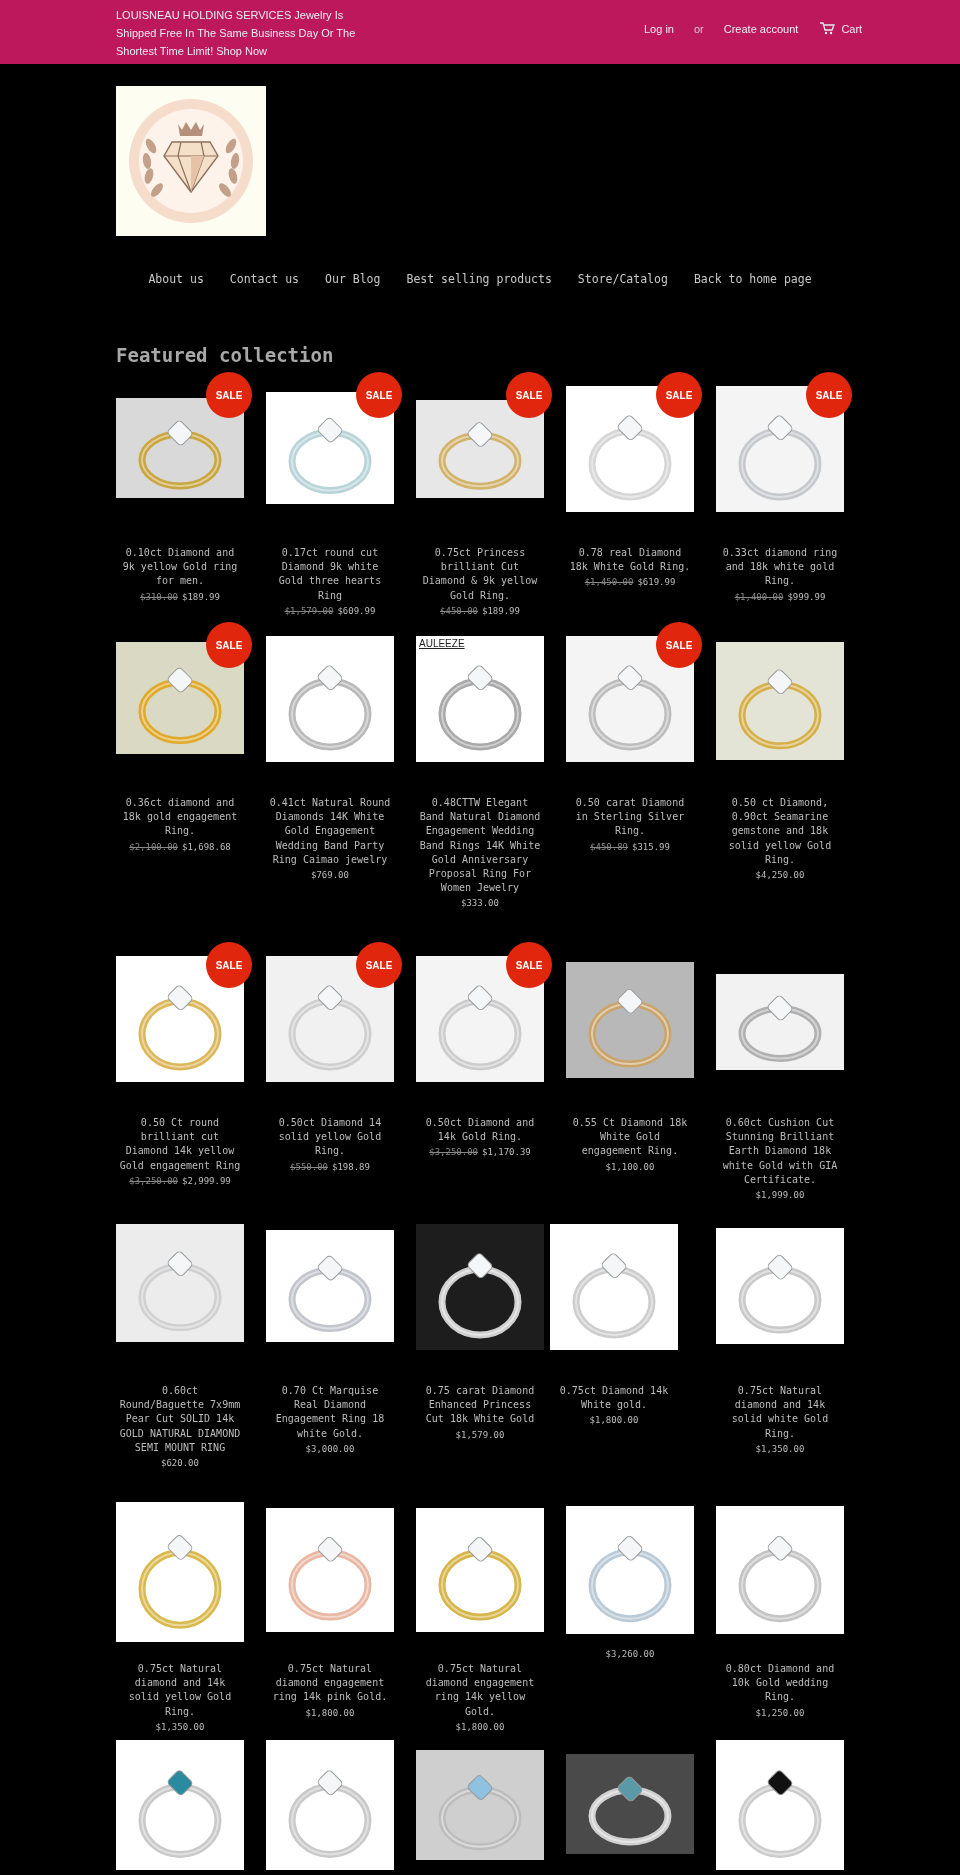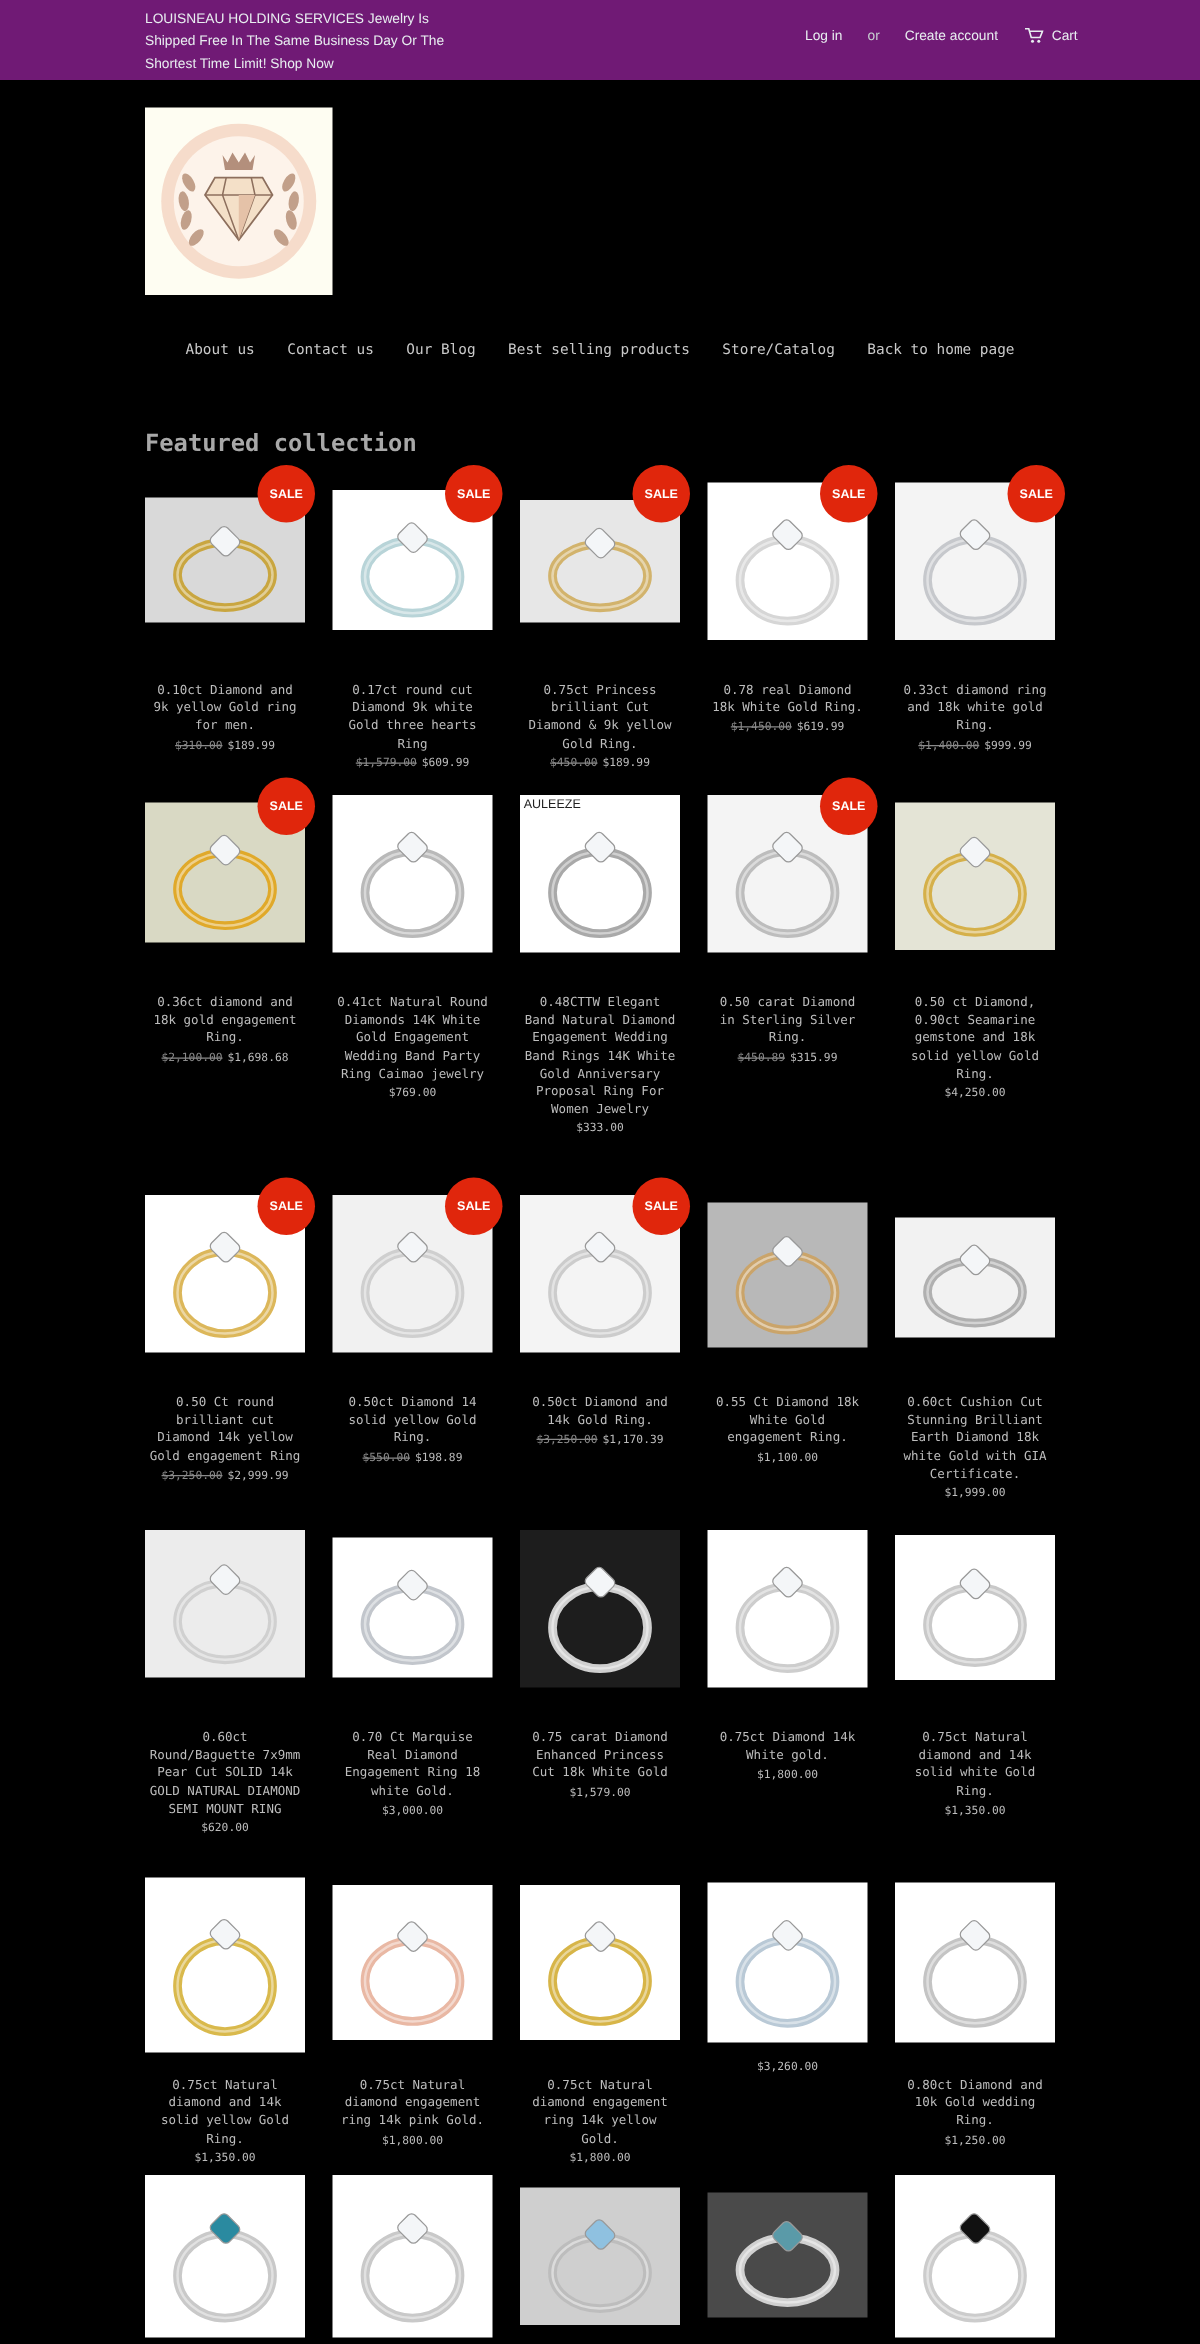--- a/index.html
+++ b/index.html
@@ -1,19 +1,19 @@
 <!DOCTYPE html>
 <html><head>
 <meta charset="utf-8">
 <style>
   * { box-sizing: border-box; margin: 0; padding: 0; }
   html, body { background: #000; width: 960px; }
   body { font-family: "Liberation Sans", sans-serif; color: #ddd; overflow: hidden; height: 1875px; }
 
-  .announce-bar { background: #701a75; height: 64px; position: relative; }
+  .announce-bar { background: #be185d; height: 64px; position: relative; }
   .announce-text { position: absolute; left: 116px; top: 6px; width: 240px; font-size: 11px; line-height: 18px; color: #e8eef0; }
   .account-links { position: absolute; left: 644px; top: 22px; font-size: 11px; color: #e8eef0; display: flex; align-items: center; }
   .account-links a { color: #e8eef0; text-decoration: none; }
   .account-links .or { margin: 0 20px; color: #c8d0d2; }
   .cart { display: flex; align-items: center; margin-left: 22px; }
   .cart svg { margin-right: 6px; }
 
   .logo { position: absolute; left: 116px; top: 86px; width: 150px; height: 150px; background: #fefdf2; }
 
   .nav { position: absolute; top: 272px; left: 0; width: 960px; display: flex; justify-content: center; gap: 0; font-family: "DejaVu Sans Mono", monospace; font-size: 11.5px; color: #bfbfbf; letter-spacing: 0px; }
@@ -165,21 +165,21 @@
       </div>
       <div class="title">0.41ct Natural Round Diamonds 14K White Gold Engagement Wedding Band Party Ring Caimao jewelry</div>
       <div class="price"><span>$769.00</span></div>
     </div>
     <div class="card" style="left: 300px; top: 250px;">
       <div class="imgbox" style="height: 150px; align-items: flex-start;">
         <div class="img" style="margin-top: 6px; height: 126px; background: rgb(255, 255, 255);"><svg width="128" height="126" viewBox="0 0 128 126">
             <ellipse cx="64" cy="78.12" rx="38" ry="32.76" fill="none" stroke="#a9a9a9" stroke-width="7"></ellipse>
             <ellipse cx="64" cy="78.12" rx="38" ry="32.76" fill="none" stroke="rgba(255,255,255,0.45)" stroke-width="2"></ellipse>
             <rect x="54" y="32.76" width="20" height="18" rx="4" fill="#f4f6f8" stroke="#999" stroke-width="1" transform="rotate(45 64 41.76)"></rect>
-          </svg><span style="position:absolute;left:3px;top:2px;font-size:10px;color:#222;font-family:'Liberation Sans',sans-serif;">AULEEZE</span></div>
+          </svg><span style="position:absolute;left:3px;top:2px;font-size:10px;color:#222;font-family:'Liberation Sans',sans-serif;text-decoration:underline;">AULEEZE</span></div>
       </div>
       <div class="title">0.48CTTW Elegant Band Natural Diamond Engagement Wedding Band Rings 14K White Gold Anniversary Proposal Ring For Women Jewelry</div>
       <div class="price"><span>$333.00</span></div>
     </div>
     <div class="card" style="left: 450px; top: 250px;">
       <div class="imgbox" style="height: 150px; align-items: flex-start;">
         <div class="img" style="margin-top: 6px; height: 126px; background: rgb(244, 244, 244);"><svg width="128" height="126" viewBox="0 0 128 126">
             <ellipse cx="64" cy="78.12" rx="38" ry="32.76" fill="none" stroke="#bdbdbd" stroke-width="7"></ellipse>
             <ellipse cx="64" cy="78.12" rx="38" ry="32.76" fill="none" stroke="rgba(255,255,255,0.45)" stroke-width="2"></ellipse>
             <rect x="54" y="32.76" width="20" height="18" rx="4" fill="#f4f6f8" stroke="#999" stroke-width="1" transform="rotate(45 64 41.76)"></rect>
@@ -284,21 +284,21 @@
       <div class="imgbox" style="height: 150px; align-items: flex-start;">
         <div class="img" style="margin-top: 6px; height: 126px; background: rgb(29, 29, 29);"><svg width="128" height="126" viewBox="0 0 128 126">
             <ellipse cx="64" cy="78.12" rx="38" ry="32.76" fill="none" stroke="#cfcfcf" stroke-width="7"></ellipse>
             <ellipse cx="64" cy="78.12" rx="38" ry="32.76" fill="none" stroke="rgba(255,255,255,0.45)" stroke-width="2"></ellipse>
             <rect x="54" y="32.76" width="20" height="18" rx="4" fill="#f4f6f8" stroke="#999" stroke-width="1" transform="rotate(45 64 41.76)"></rect>
           </svg></div>
       </div>
       <div class="title">0.75 carat Diamond Enhanced Princess Cut 18k White Gold</div>
       <div class="price"><span>$1,579.00</span></div>
     </div>
-    <div class="card" style="left: 450px; top: 838px;">
+    <div class="card" style="left: 434px; top: 838px;">
       <div class="imgbox" style="height: 150px; align-items: flex-start;">
         <div class="img" style="margin-top: 6px; height: 126px; background: rgb(255, 255, 255);"><svg width="128" height="126" viewBox="0 0 128 126">
             <ellipse cx="64" cy="78.12" rx="38" ry="32.76" fill="none" stroke="#cdcdcd" stroke-width="7"></ellipse>
             <ellipse cx="64" cy="78.12" rx="38" ry="32.76" fill="none" stroke="rgba(255,255,255,0.45)" stroke-width="2"></ellipse>
             <rect x="54" y="32.76" width="20" height="18" rx="4" fill="#f4f6f8" stroke="#999" stroke-width="1" transform="rotate(45 64 41.76)"></rect>
           </svg></div>
       </div>
       <div class="title">0.75ct Diamond 14k White gold.</div>
       <div class="price"><span>$1,800.00</span></div>
     </div>

